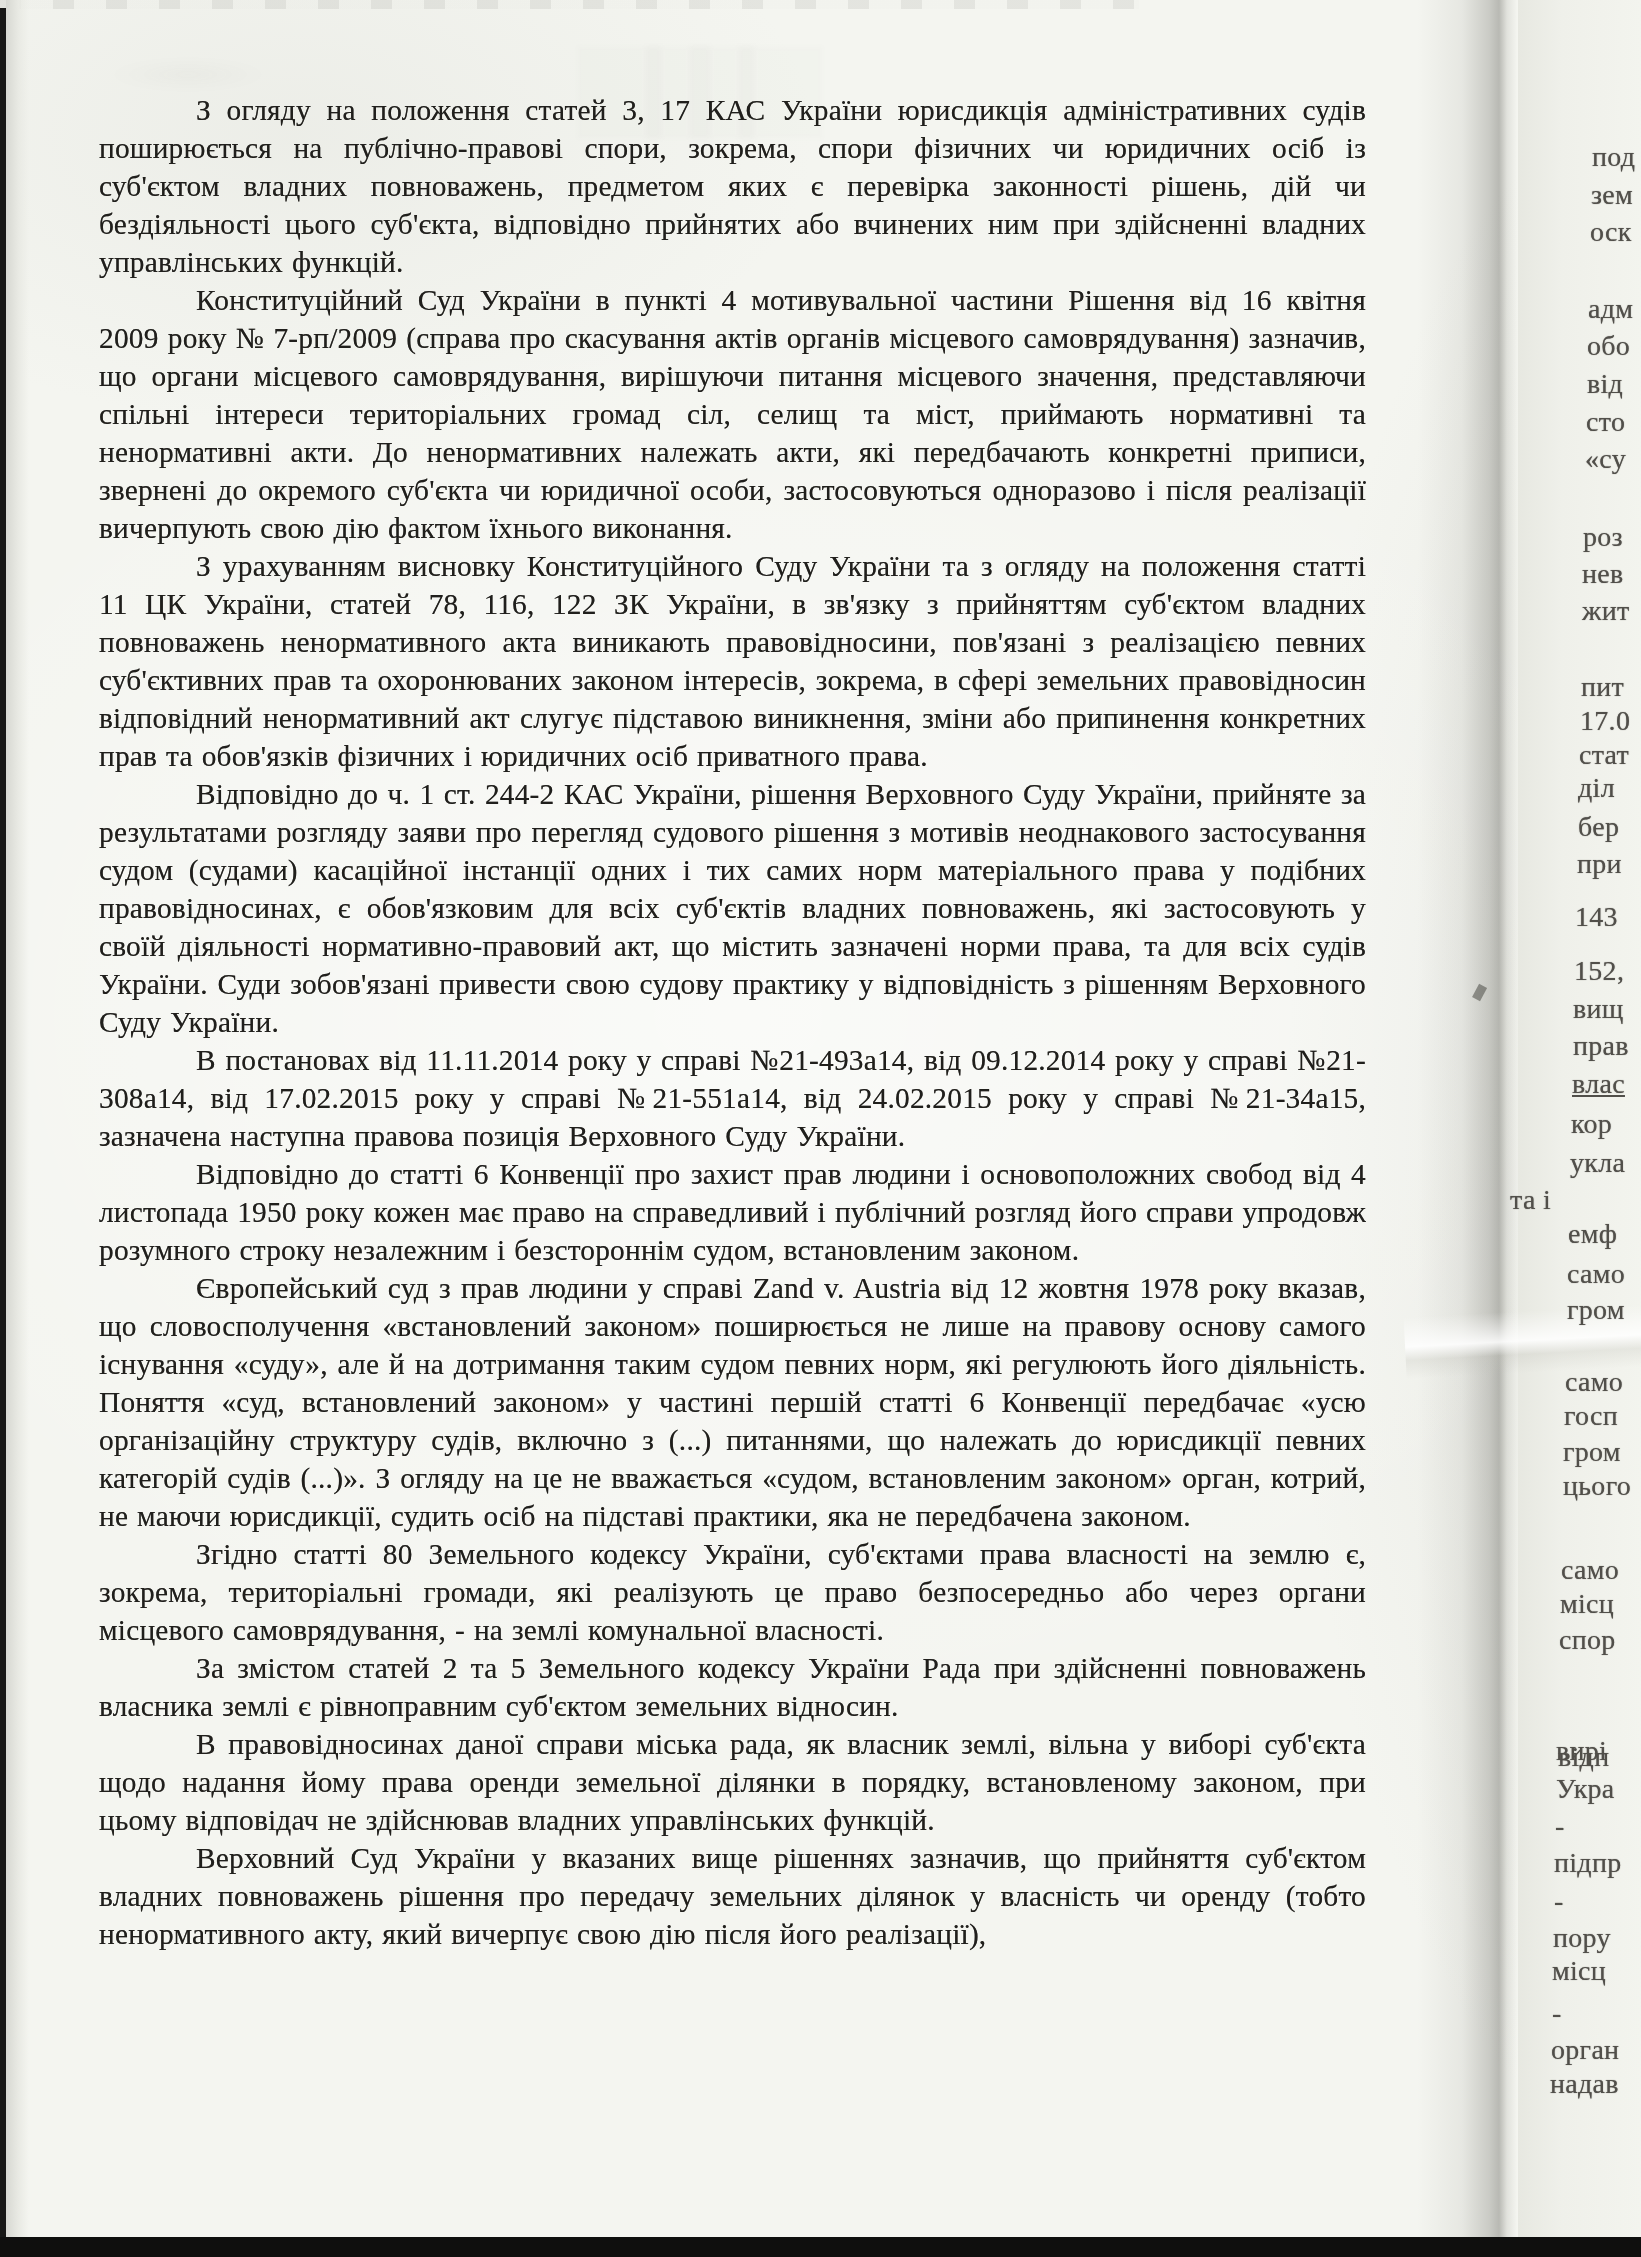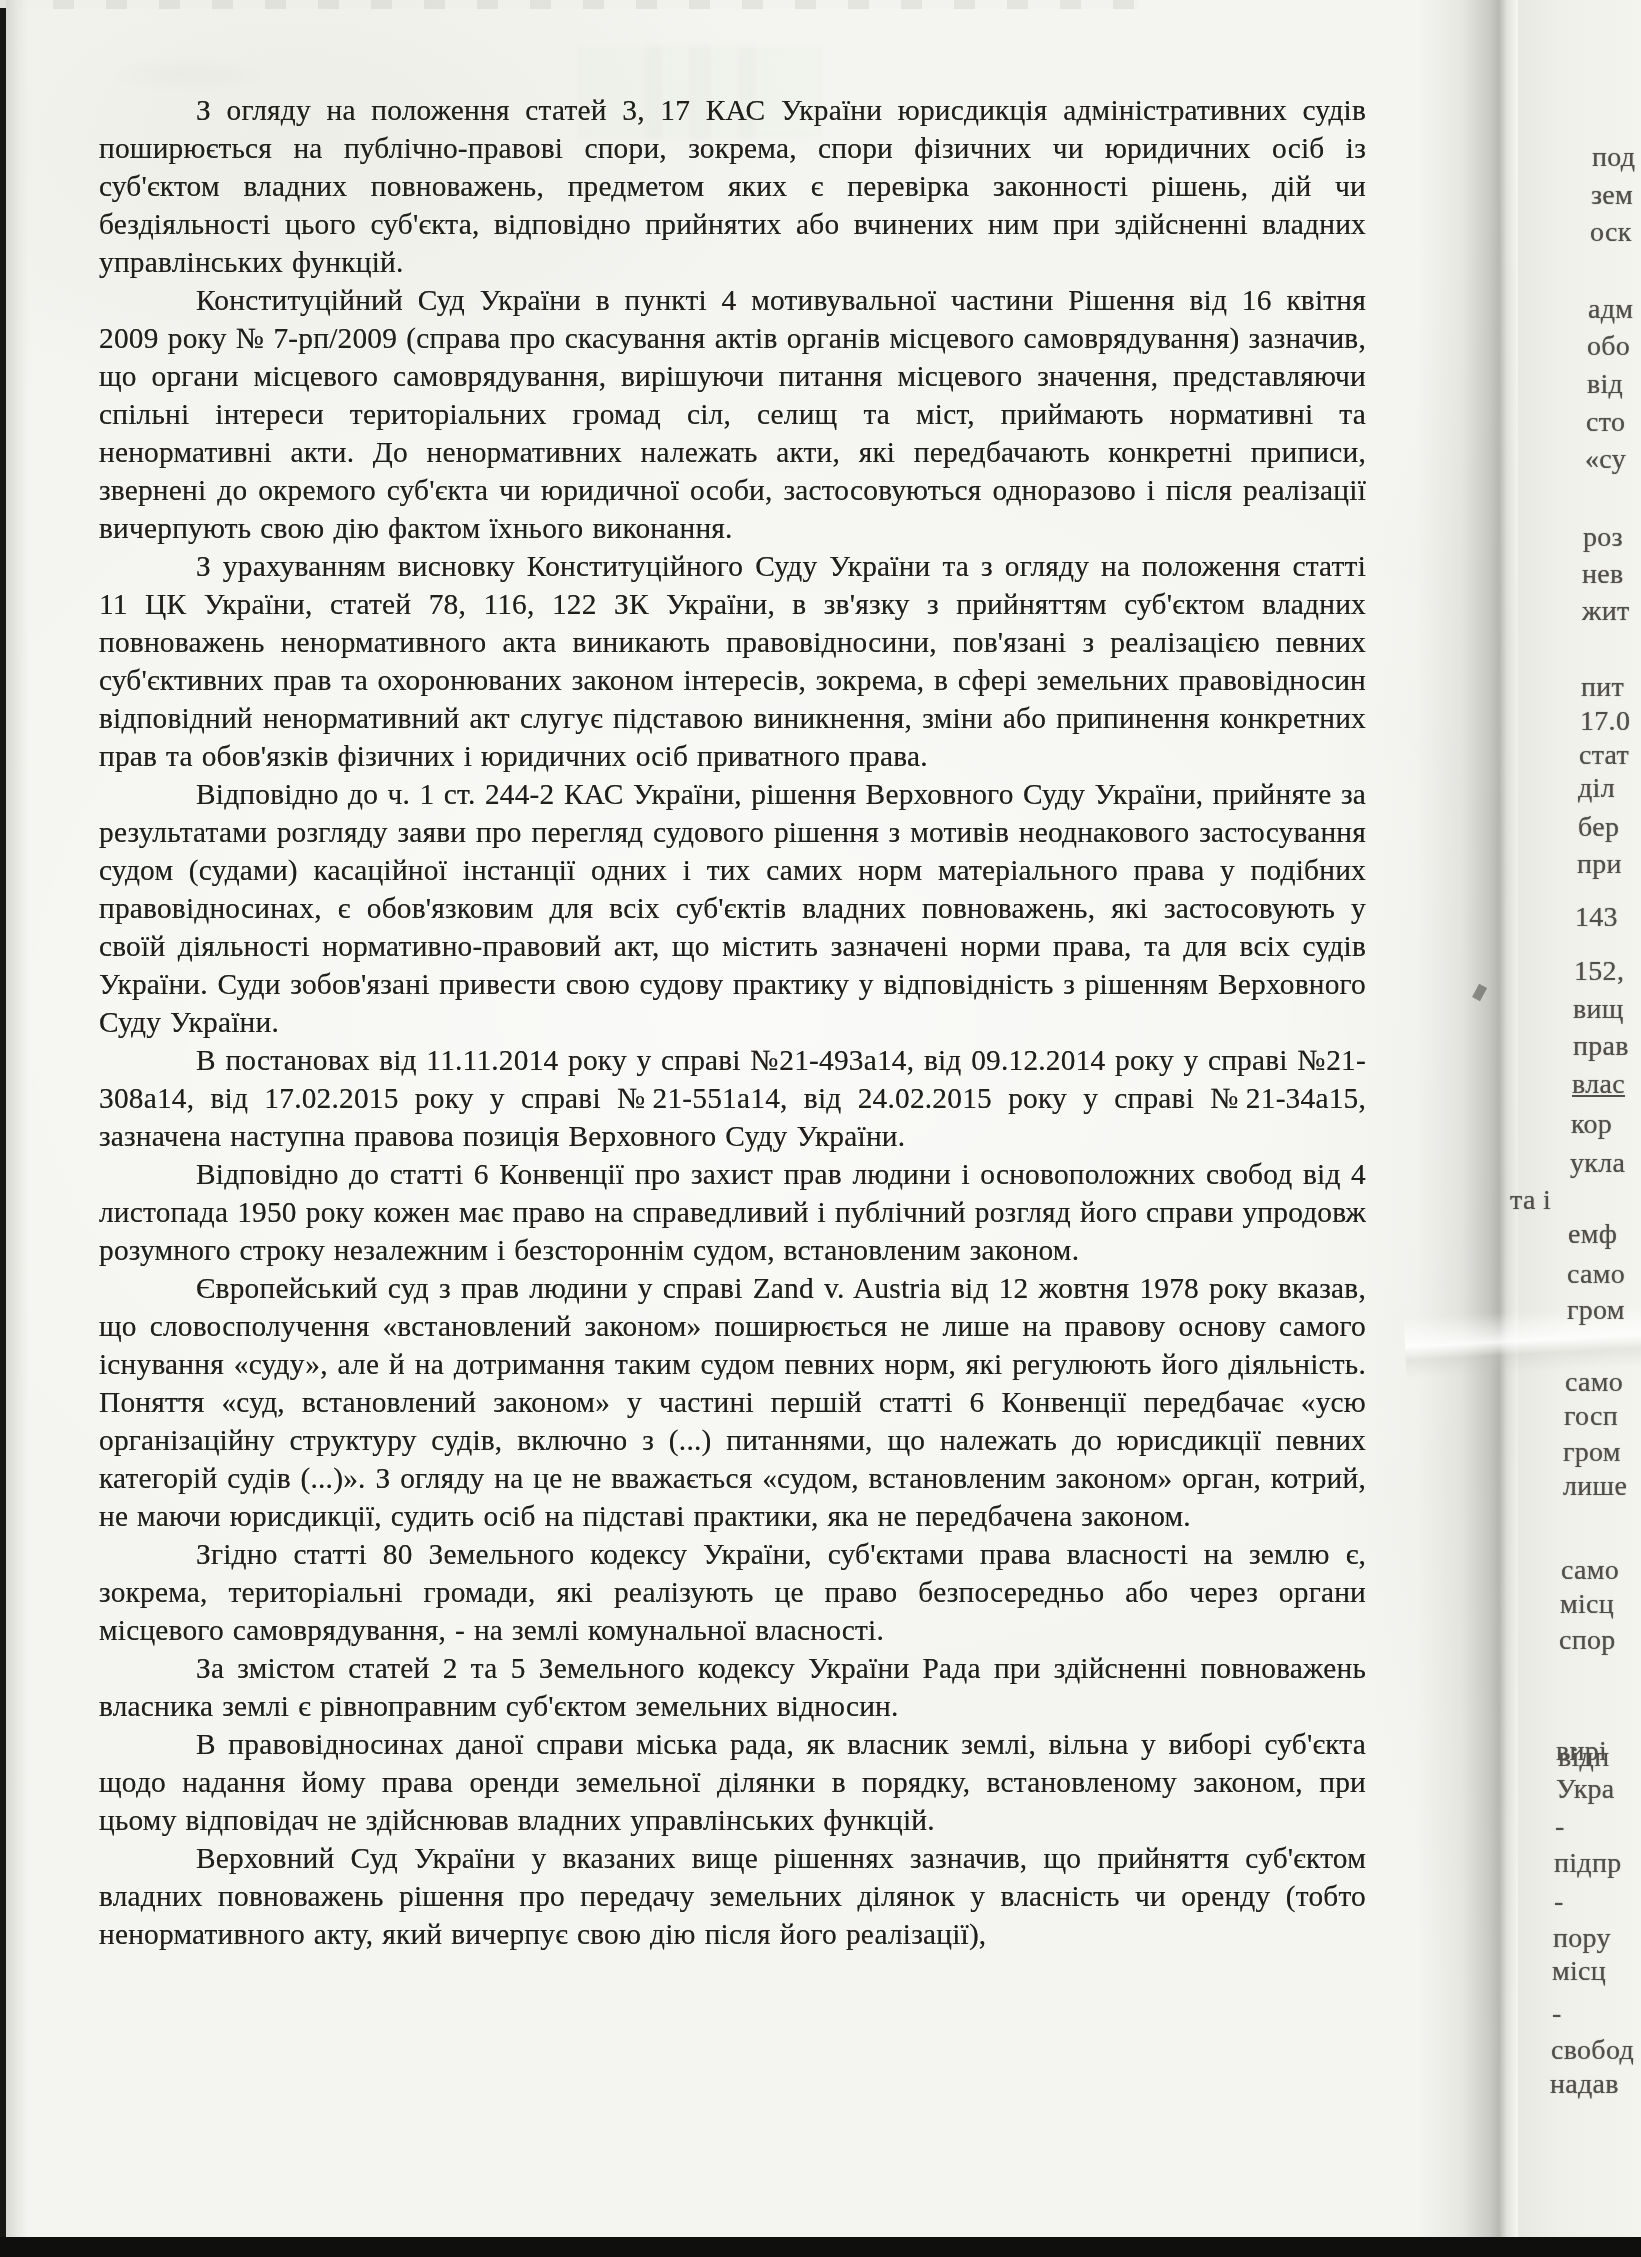--- a/index.html
+++ b/index.html
@@ -120,29 +120,29 @@
     <div class="fragment" style="top: 1068px; left: 1572px; text-decoration: underline;">влас</div>
     <div class="fragment" style="top: 1108px; left: 1571px;">кор</div>
     <div class="fragment" style="top: 1147px; left: 1570px;">укла</div>
     <div class="fragment" style="top: 1184px; left: 1510px;">та і</div>
     <div class="fragment" style="top: 1218px; left: 1568px;">емф</div>
     <div class="fragment" style="top: 1258px; left: 1567px;">само</div>
     <div class="fragment" style="top: 1294px; left: 1567px;">гром</div>
     <div class="fragment" style="top: 1366px; left: 1565px;">само</div>
     <div class="fragment" style="top: 1400px; left: 1564px;">госп</div>
     <div class="fragment" style="top: 1436px; left: 1563px;">гром</div>
-    <div class="fragment" style="top: 1470px; left: 1563px;">лише</div>
+    <div class="fragment" style="top: 1470px; left: 1563px;">цього</div>
     <div class="fragment" style="top: 1554px; left: 1561px;">само</div>
     <div class="fragment" style="top: 1588px; left: 1560px;">місц</div>
     <div class="fragment" style="top: 1624px; left: 1559px;">спор</div>
     <div class="fragment" style="top: 1741px; left: 1558px;">відп</div>
     <div class="fragment" style="top: 1735px; left: 1556px;">вирі</div>
     <div class="fragment" style="top: 1773px; left: 1556px;">Укра</div>
     <div class="fragment" style="top: 1810px; left: 1555px;">-</div>
     <div class="fragment" style="top: 1847px; left: 1554px;">підпр</div>
     <div class="fragment" style="top: 1885px; left: 1554px;">-</div>
     <div class="fragment" style="top: 1922px; left: 1553px;">пору</div>
     <div class="fragment" style="top: 1955px; left: 1552px;">місц</div>
     <div class="fragment" style="top: 1997px; left: 1552px;">-</div>
-    <div class="fragment" style="top: 2034px; left: 1551px;">свобод</div>
+    <div class="fragment" style="top: 2034px; left: 1551px;">орган</div>
     <div class="fragment" style="top: 2068px; left: 1550px; text-align: right;">надав</div>
   </div>
 
 
 </body></html>

